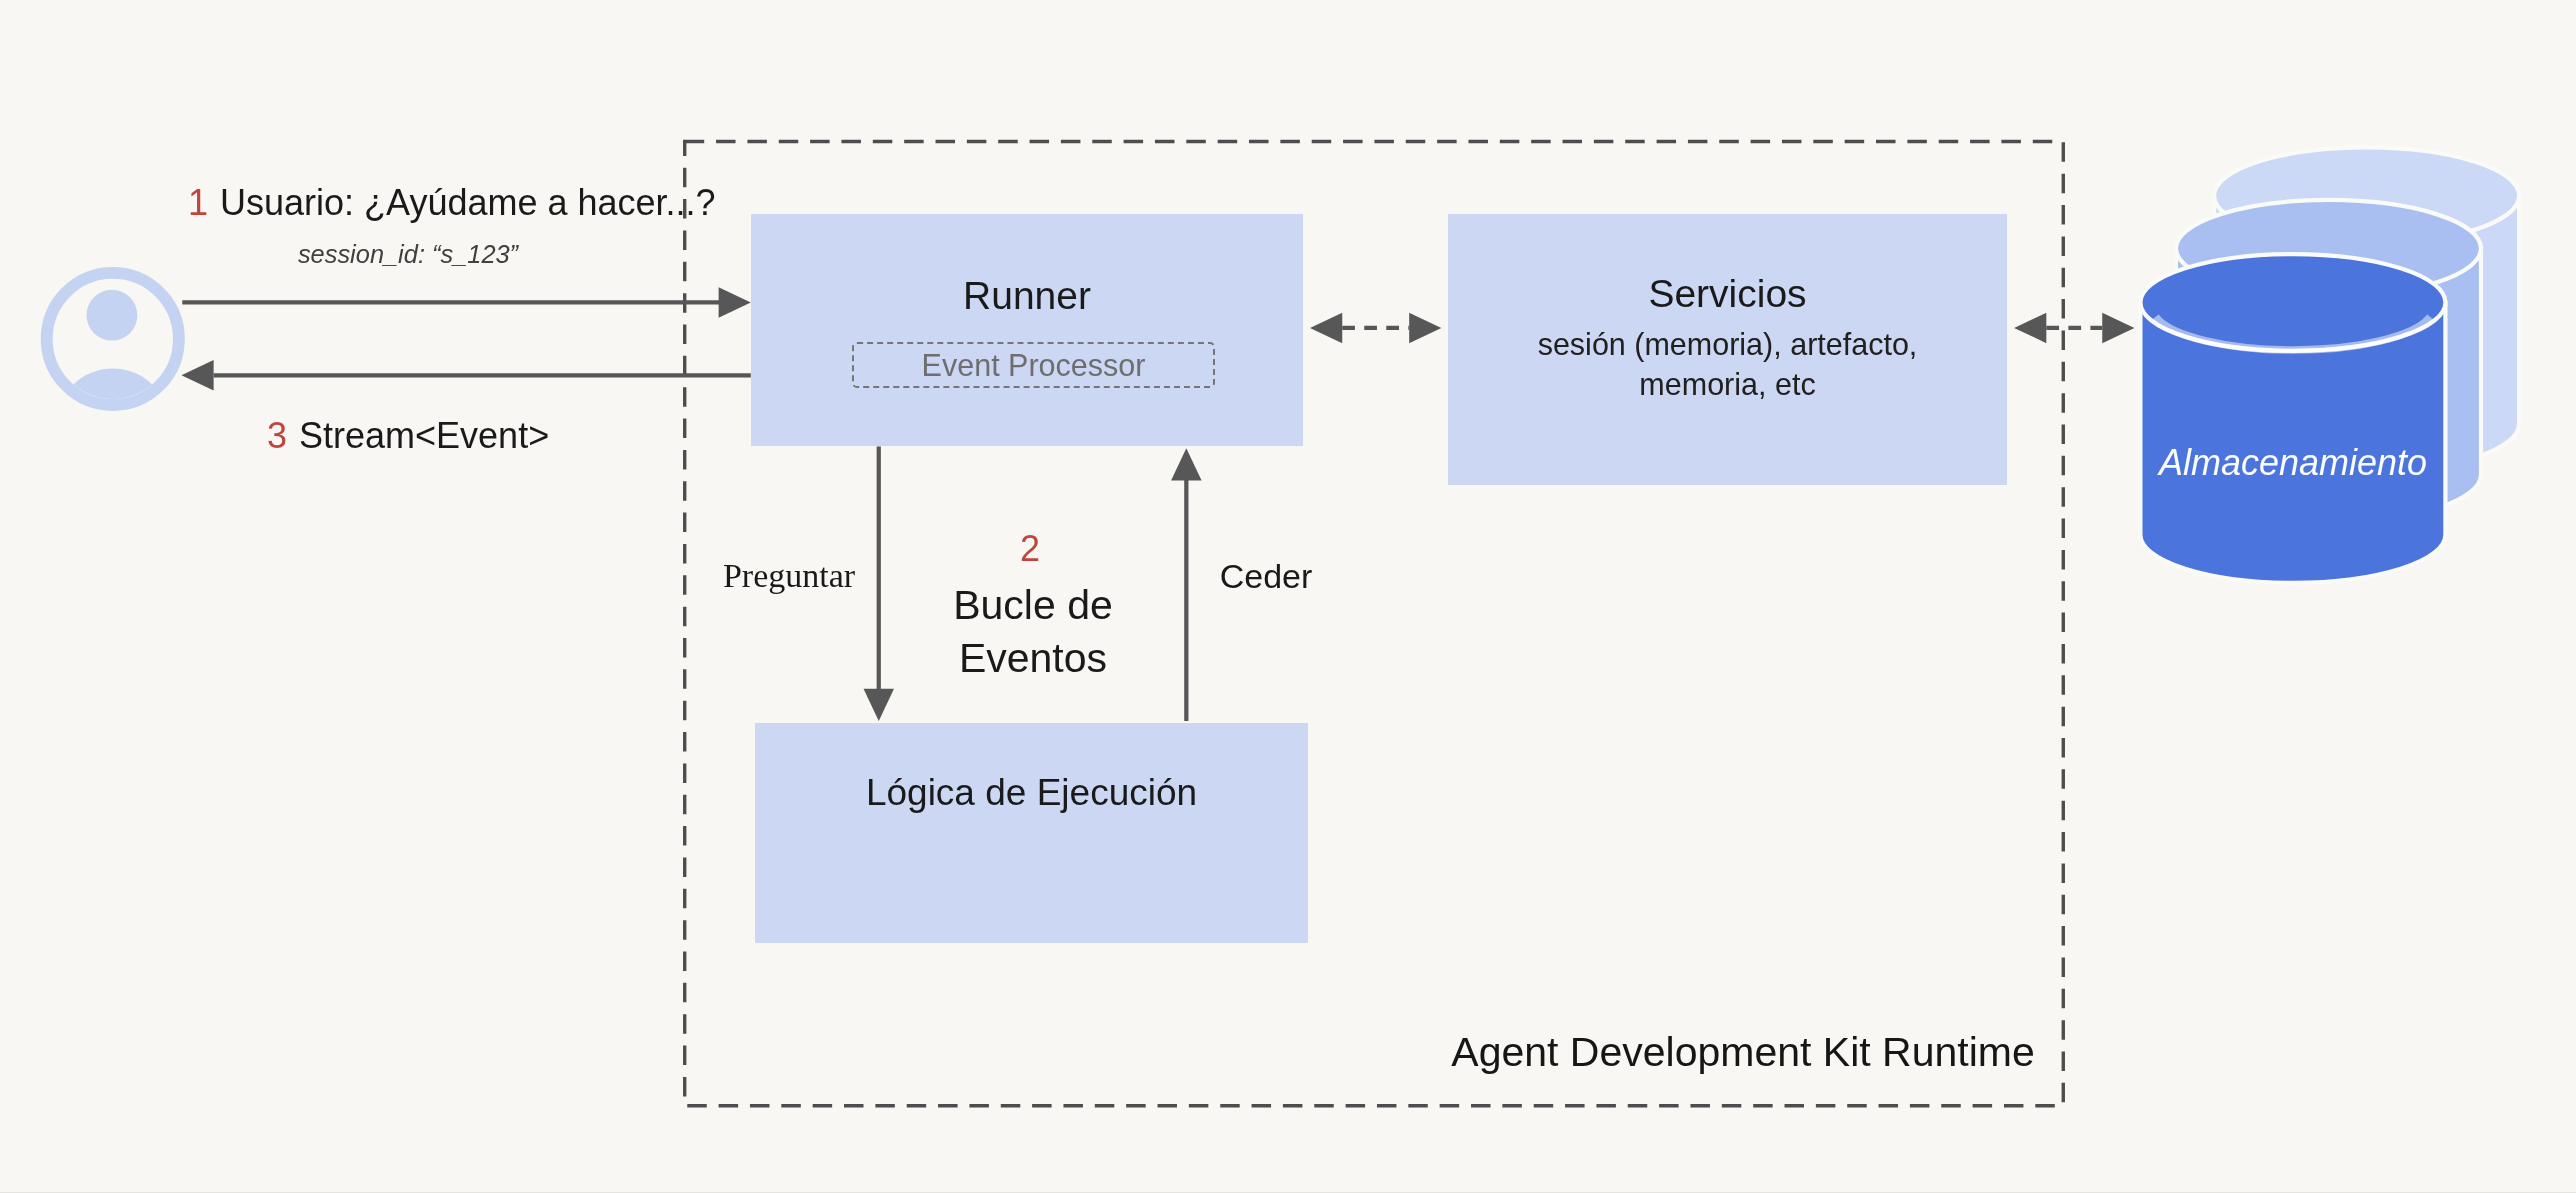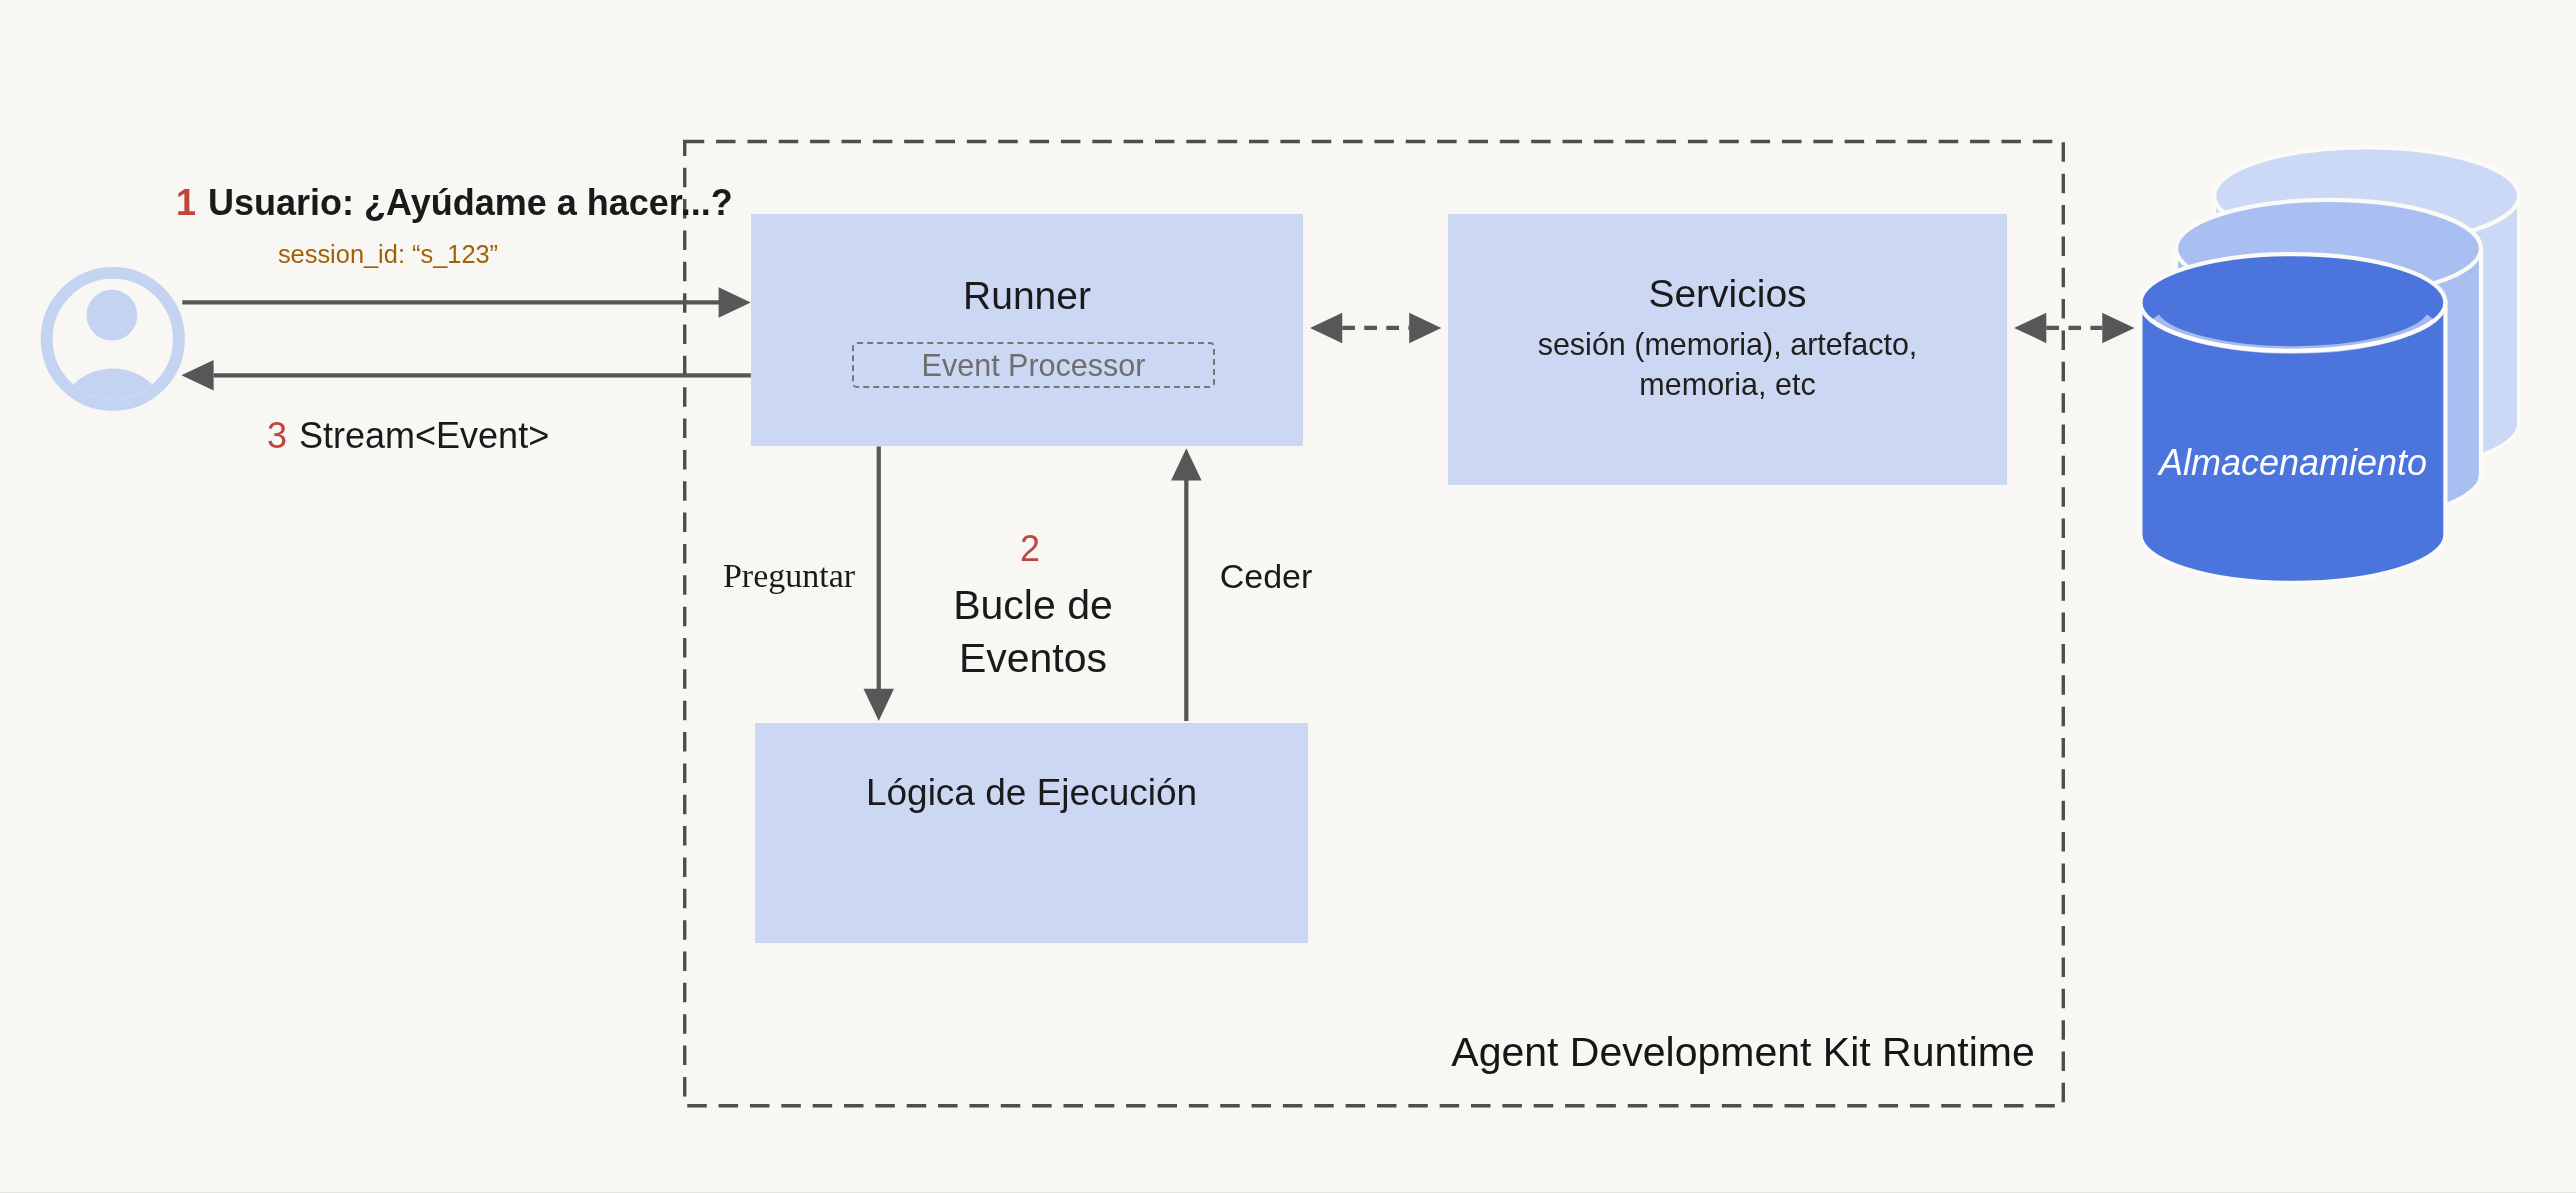--- a/index.html
+++ b/index.html
@@ -55,22 +55,22 @@
     border:2.5px dashed #767676;border-radius:5.1px;
     display:flex;align-items:center;justify-content:center;
     font-size:30.5px;color:var(--muted_text);
   }
 
   
   .label{position:absolute;color:var(--text_dark);white-space:nowrap;}
   .center{transform:translate(-50%,-50%);text-align:center;}
   .vcenter{transform:translateY(-50%);}
   .num{color:var(--accent_red);}
-  .step1{left:176px;top:203px;font-size:36px;font-weight:bold;}
-  .session{left:388px;top:254px;font-size:25.4px;color:#a16207;}
+  .step1{left:188px;top:203px;font-size:36px;}
+  .session{left:408px;top:254px;font-size:25.4px;color:#404040;font-style:italic;}
   .step3{left:267px;top:436px;font-size:36px;}
   .step1 .num,.step3 .num{margin-right:12px;}
   .ask-label{left:789px;top:576px;font-size:34px;font-family:Liberation Serif, serif;}
   .yield-label{left:1266px;top:576px;font-size:34px;}
   .loop-num{left:1030px;top:549px;font-size:36px;}
   .loop-title{left:1033px;top:632px;font-size:41px;line-height:53px;}
   .runtime-label{left:1743px;top:1052px;font-size:41px;color:#161616;text-align:right;}
   .storage-label{left:2293px;top:463px;font-size:36px;color:#fdfdfd;font-style:italic;}
 </style>
 </head>

